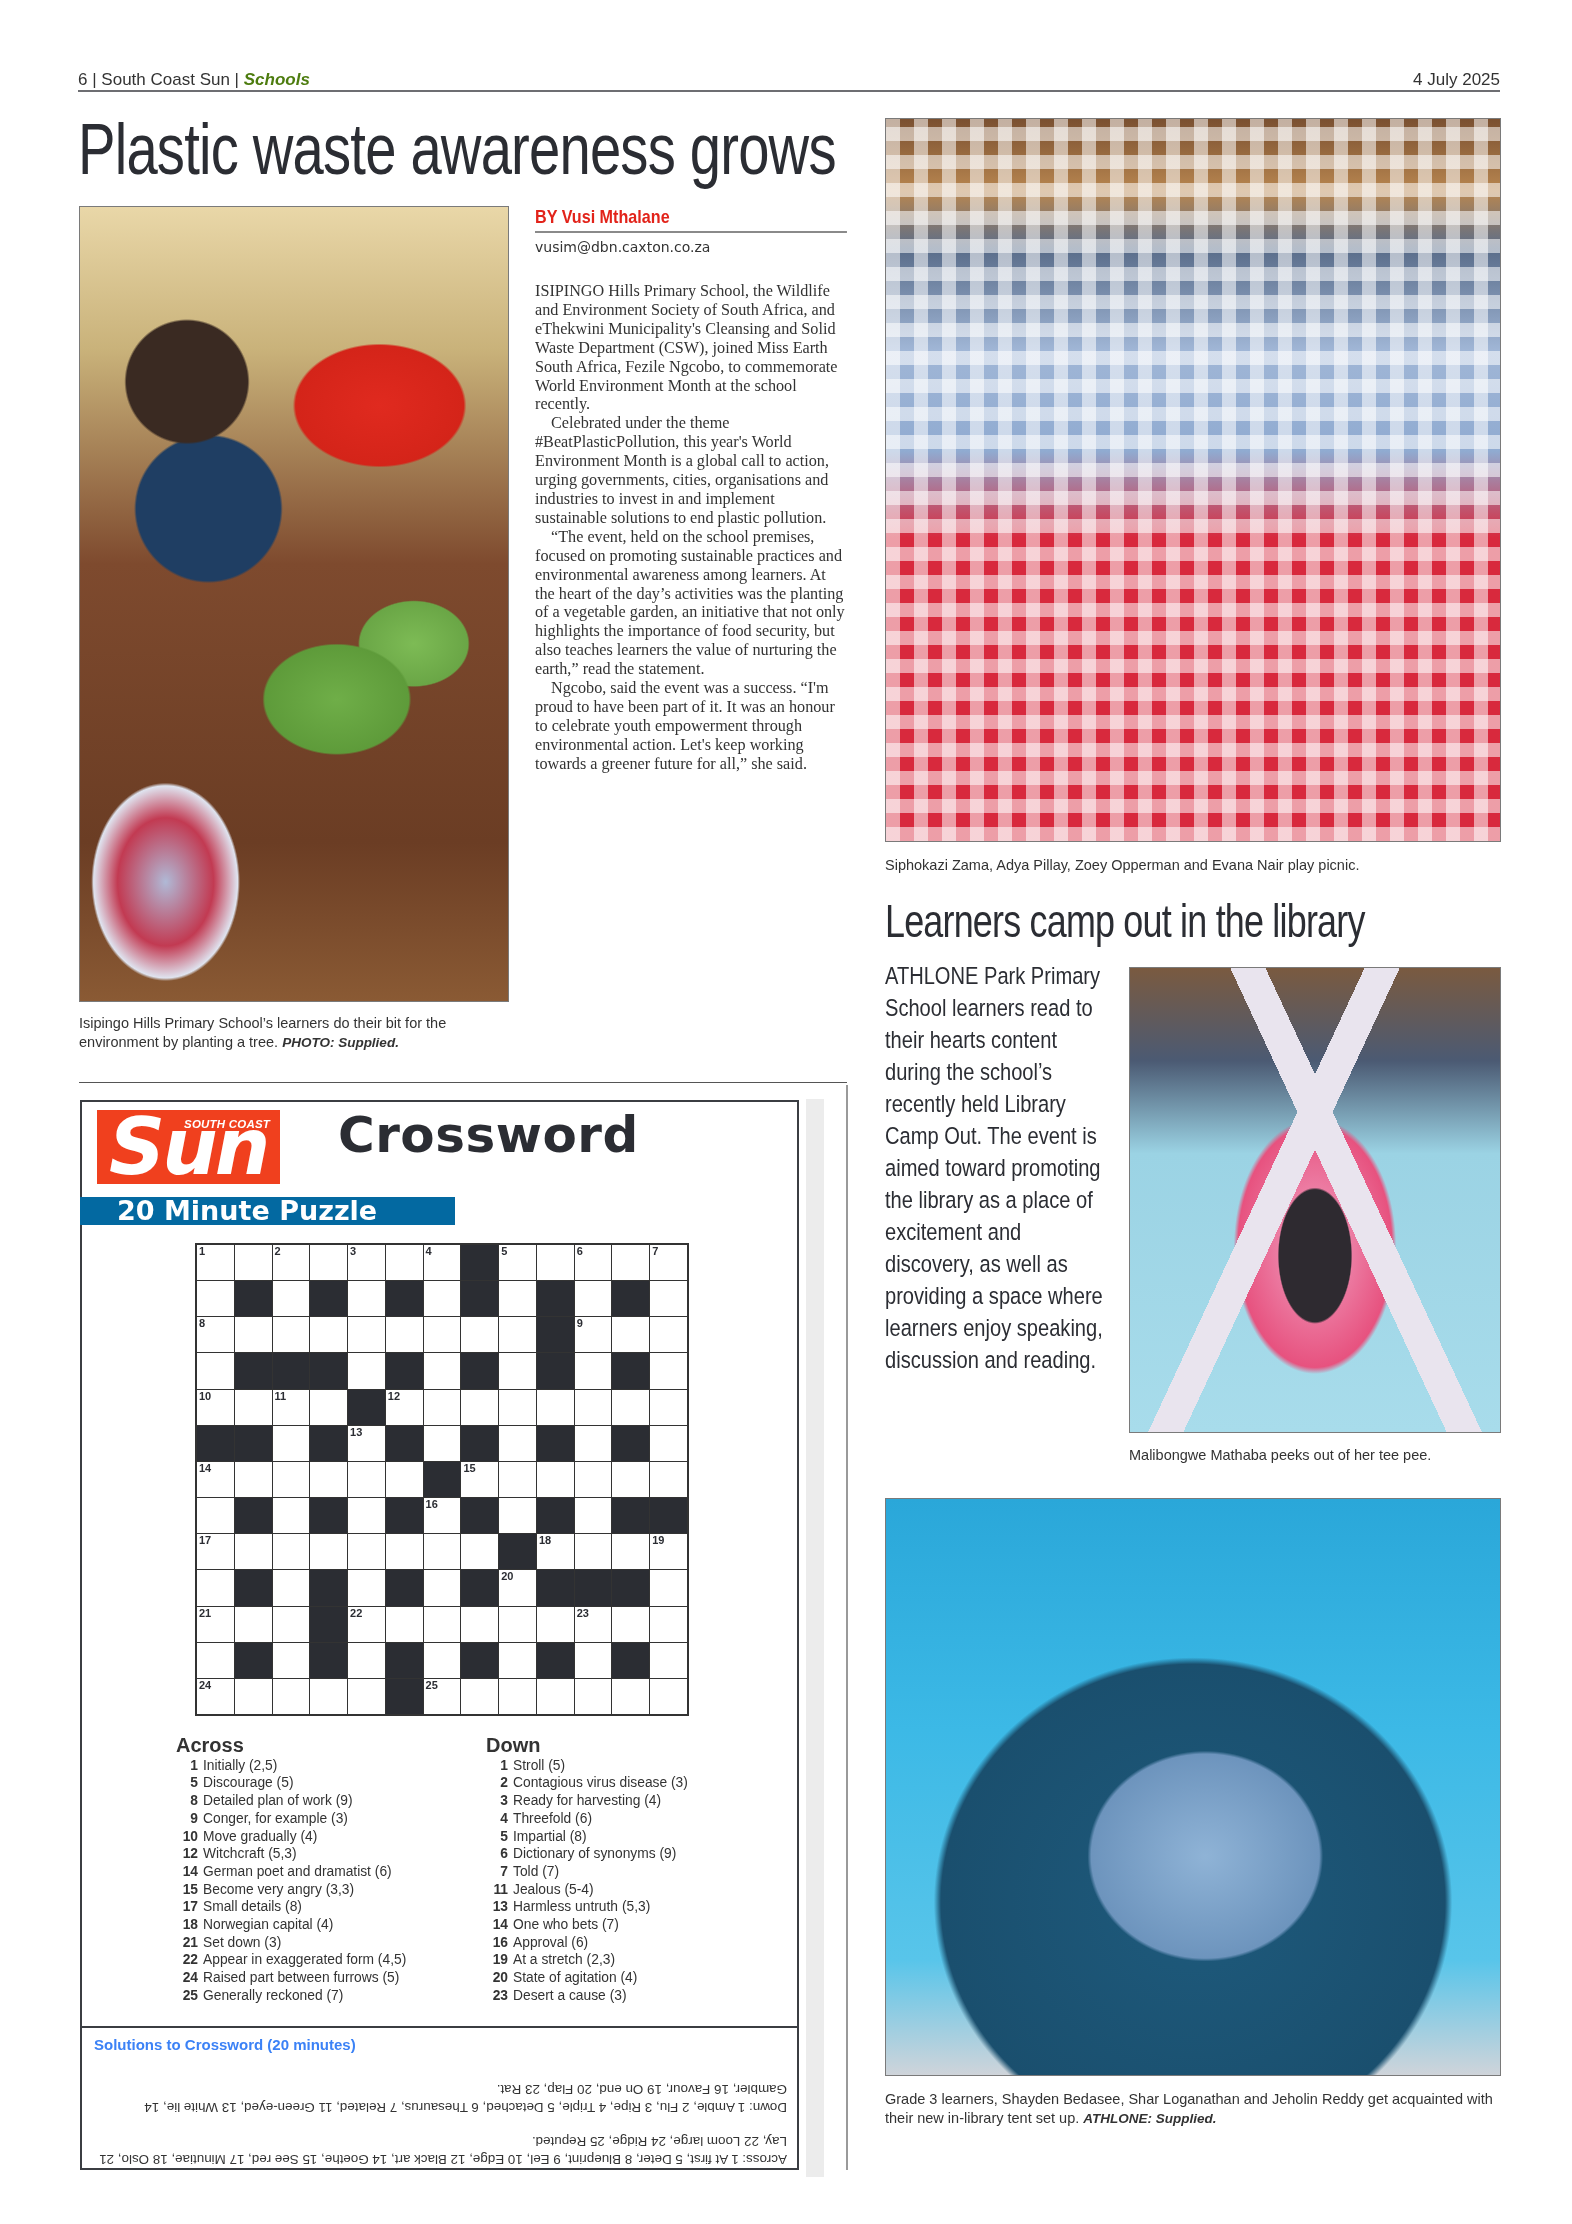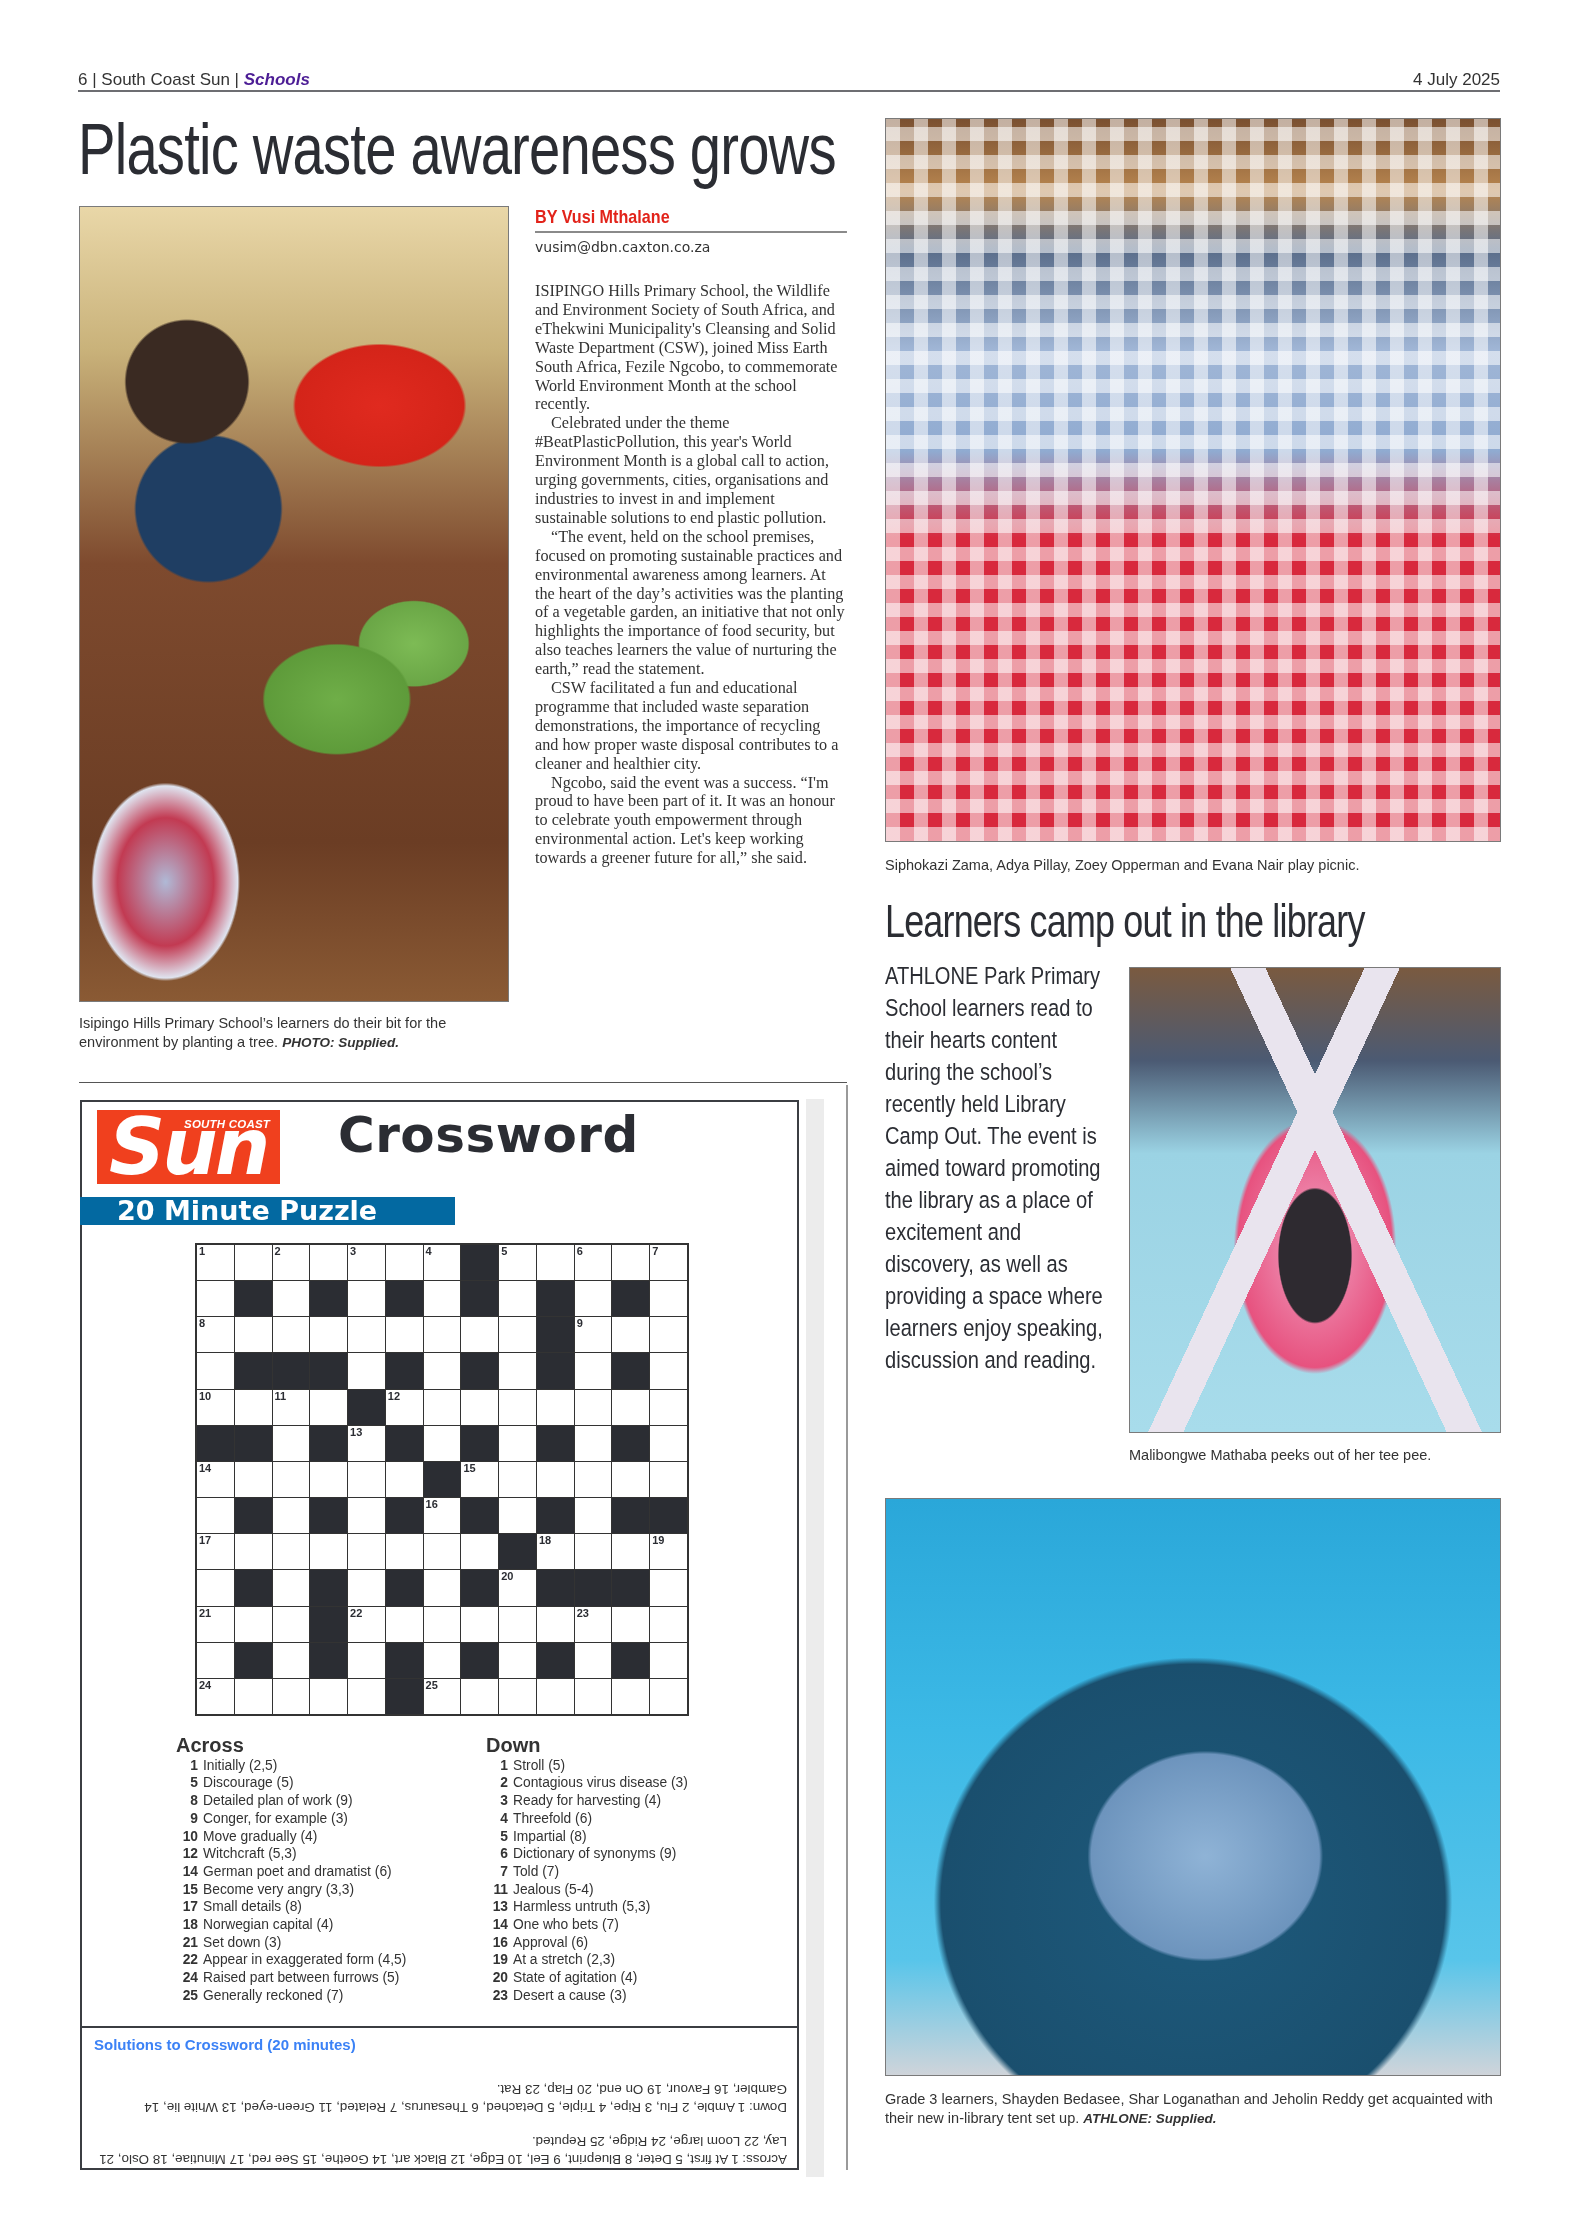--- a/index.html
+++ b/index.html
@@ -2,21 +2,21 @@
 <html><head>
 <meta charset="utf-8">
 <style>
   * { box-sizing: border-box; margin: 0; padding: 0; }
   body { width: 1572px; height: 2224px; background: #ffffff; position: relative; font-family: "Liberation Sans", sans-serif; color: #2b2d33; overflow: hidden; }
   .abs { position: absolute; }
 
   
   .page-header { left: 78px; top: 68px; width: 1422px; height: 24px; border-bottom: 2px solid #6d6e72; font-size: 17px; color: #333; }
   .page-header .left { position: absolute; left: 0; top: 2px; }
-  .page-header .section { color: #4c1d95; font-weight: bold; font-style: italic; }
+  .page-header .section { color: #4d7c0f; font-weight: bold; font-style: italic; }
   .page-header .right { position: absolute; right: 0; top: 2px; }
 
   
   .headline { font-family: "Liberation Sans", sans-serif; font-weight: normal; color: #2b2d33; transform-origin: left top; letter-spacing: -1px; white-space: nowrap; }
   .h1 { left: 78px; top: 108px; font-size: 72px; transform: scaleX(0.78); }
   .h2 { left: 885px; top: 894px; font-size: 46px; transform: scaleX(0.78); }
 
   
   .photo { border: 1px solid #7a7a7a; overflow: hidden; }
   .ph-plant { left: 79px; top: 206px; width: 430px; height: 796px;
@@ -113,21 +113,20 @@
 
 <div class="abs byline">
   <div class="name">BY Vusi Mthalane</div>
   <div class="email">vusim@dbn.caxton.co.za</div>
 </div>
 
 <div class="abs article-body">
   <p>ISIPINGO Hills Primary School, the Wildlife and Environment Society of South Africa, and eThekwini Municipality's Cleansing and Solid Waste Department (CSW), joined Miss Earth South Africa, Fezile Ngcobo, to commemorate World Environment Month at the school recently.</p>
   <p>Celebrated under the theme #BeatPlasticPollution, this year's World Environment Month is a global call to action, urging governments, cities, organisations and industries to invest in and implement sustainable solutions to end plastic pollution.</p>
   <p>“The event, held on the school premises, focused on promoting sustainable practices and environmental awareness among learners. At the heart of the day’s activities was the planting of a vegetable garden, an initiative that not only highlights the importance of food security, but also teaches learners the value of nurturing the earth,” read the statement.</p>
-  <p>CSW facilitated a fun and educational programme that included waste separation demonstrations, the importance of recycling and how proper waste disposal contributes to a cleaner and healthier city.</p>
   <p>Ngcobo, said the event was a success. “I'm proud to have been part of it. It was an honour to celebrate youth empowerment through environmental action. Let's keep working towards a greener future for all,” she said.</p>
 </div>
 
 <div class="abs divider-h"></div>
 <div class="abs divider-v"></div>
 
 <div class="abs photo ph-picnic"></div>
 <div class="abs caption cap-picnic">Siphokazi Zama, Adya Pillay, Zoey Opperman and Evana Nair play picnic.</div>
 
 <div class="abs headline h2">Learners camp out in the library</div>

